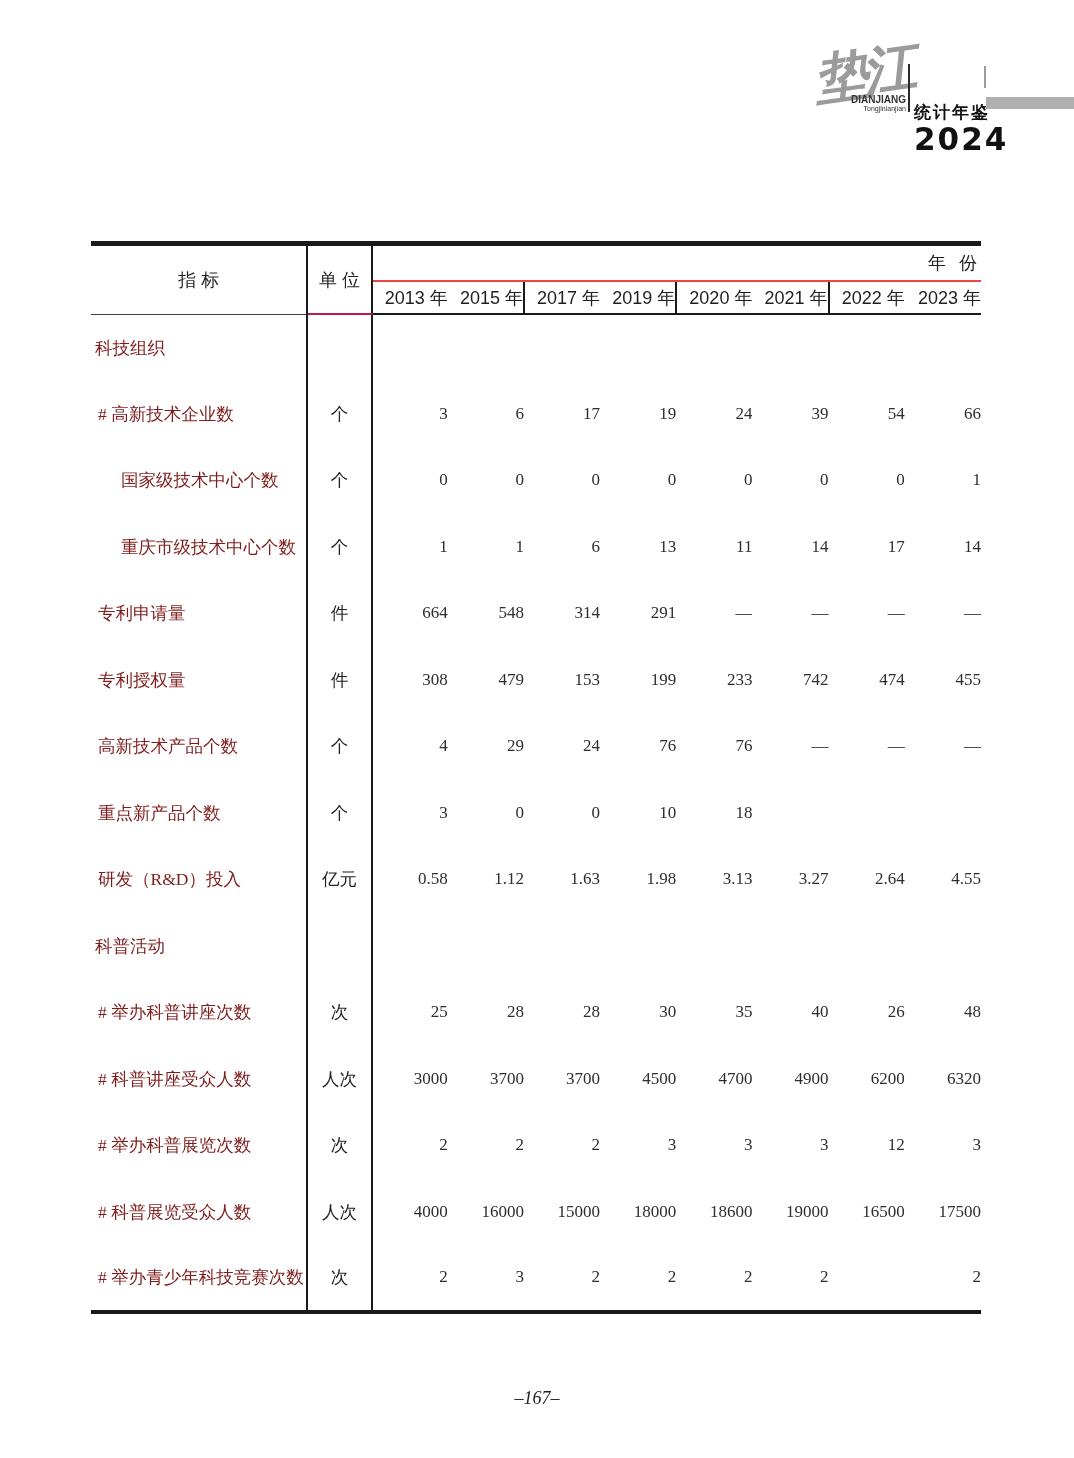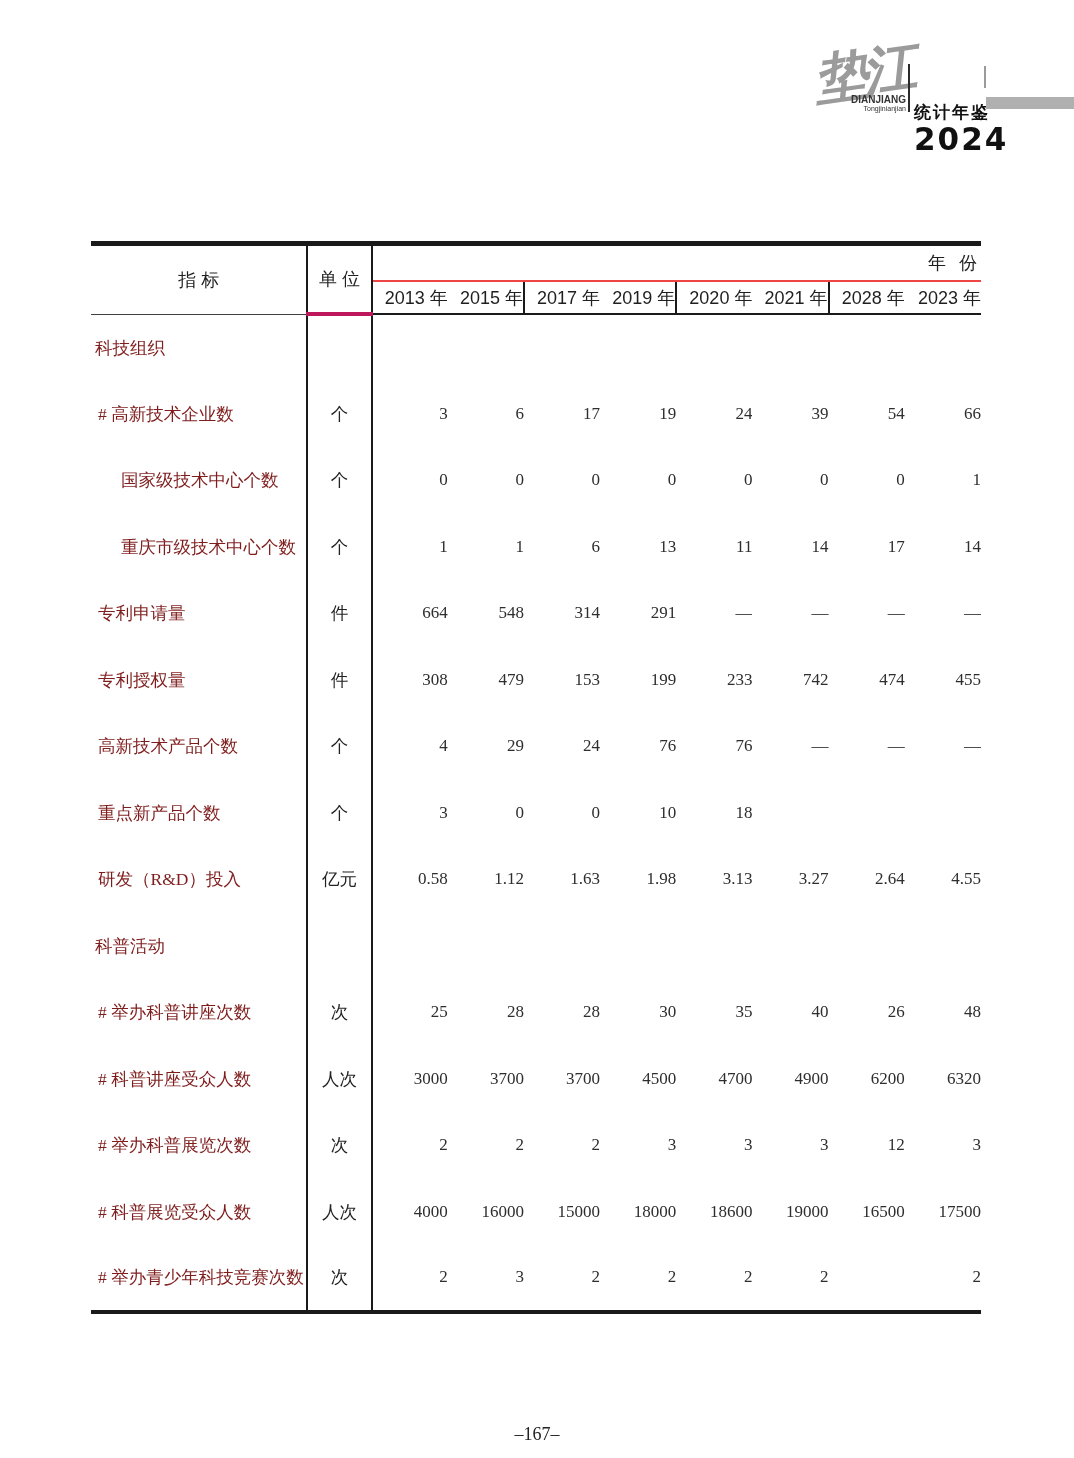--- a/index.html
+++ b/index.html
@@ -34,42 +34,42 @@
   table.stat{
     border-collapse:collapse;table-layout:fixed;width:890px;
     border-top:5px solid #1a1a1a;border-bottom:4px solid #1a1a1a;
   }
   table.stat th,table.stat td{padding:0;margin:0;overflow:hidden;}
   thead th{
     font-family:"Liberation Sans","DejaVu Sans",sans-serif;font-weight:normal;
     font-size:18px;color:#1f1f1f;
   }
   th.indicator{border-right:2px solid #1a1a1a;border-bottom:1px solid #404040;text-align:center;}
-  th.unit{border-right:2px solid #1a1a1a;border-bottom:4px solid #be185d;text-align:center;}
+  th.unit{border-right:2px solid #1a1a1a;border-bottom:2px solid #be185d;text-align:center;}
   th.yearhdr{height:34px;border-bottom:2px solid #ef4444;text-align:right;letter-spacing:4px;}
   th.year{height:31px;border-bottom:2px solid #1a1a1a;text-align:right;white-space:pre;}
   th.year.gstart{border-left:2px solid #1a1a1a;}
   tbody tr{height:66.5px;}
   td.label{
     text-align:left;vertical-align:middle;font-size:17.5px;color:#7f1d1d;
     border-right:2px solid #1a1a1a;white-space:pre;
   }
   td.label.section{padding-left:4px;}
   td.label.item{padding-left:7px;}
   td.label.subitem{padding-left:30px;}
   td.unitcell{
     text-align:center;vertical-align:middle;font-size:17.5px;color:#222;
     border-right:2px solid #1a1a1a;
   }
   td.val{
     text-align:right;vertical-align:middle;padding-right:7px;
     font-size:17px;color:#2e2e2e;font-family:"Liberation Serif","DejaVu Serif",serif;
   }
   
-  .pagenum{position:absolute;left:0;top:1424px;width:1074px;text-align:center;font-size:18px;color:#222;}
+  .pagenum{position:absolute;left:0;top:1388px;width:1074px;text-align:center;font-size:18px;color:#222;font-style:italic;}
 </style>
 </head>
 <body>
 
 <div class="page">
 
   <div class="logo">
     <div class="calli">垫江</div>
     <div class="subtext">
       <div class="l1">DIANJIANG</div>
@@ -105,21 +105,21 @@
           <th class="unit" rowspan="2">单 位</th>
           <th class="yearhdr" colspan="8">年 份</th>
         </tr>
         <tr>
           <th class="year">2013 年</th>
           <th class="year">2015 年</th>
           <th class="year gstart">2017 年</th>
           <th class="year">2019 年</th>
           <th class="year gstart">2020 年</th>
           <th class="year">2021 年</th>
-          <th class="year gstart">2028 年</th>
+          <th class="year gstart">2022 年</th>
           <th class="year">2023 年</th>
         </tr>
       </thead>
       <tbody>
           <tr>
             <td class="label section">科技组织</td>
             <td class="unitcell"></td>
             <td class="val"></td>
             <td class="val"></td>
             <td class="val"></td>

